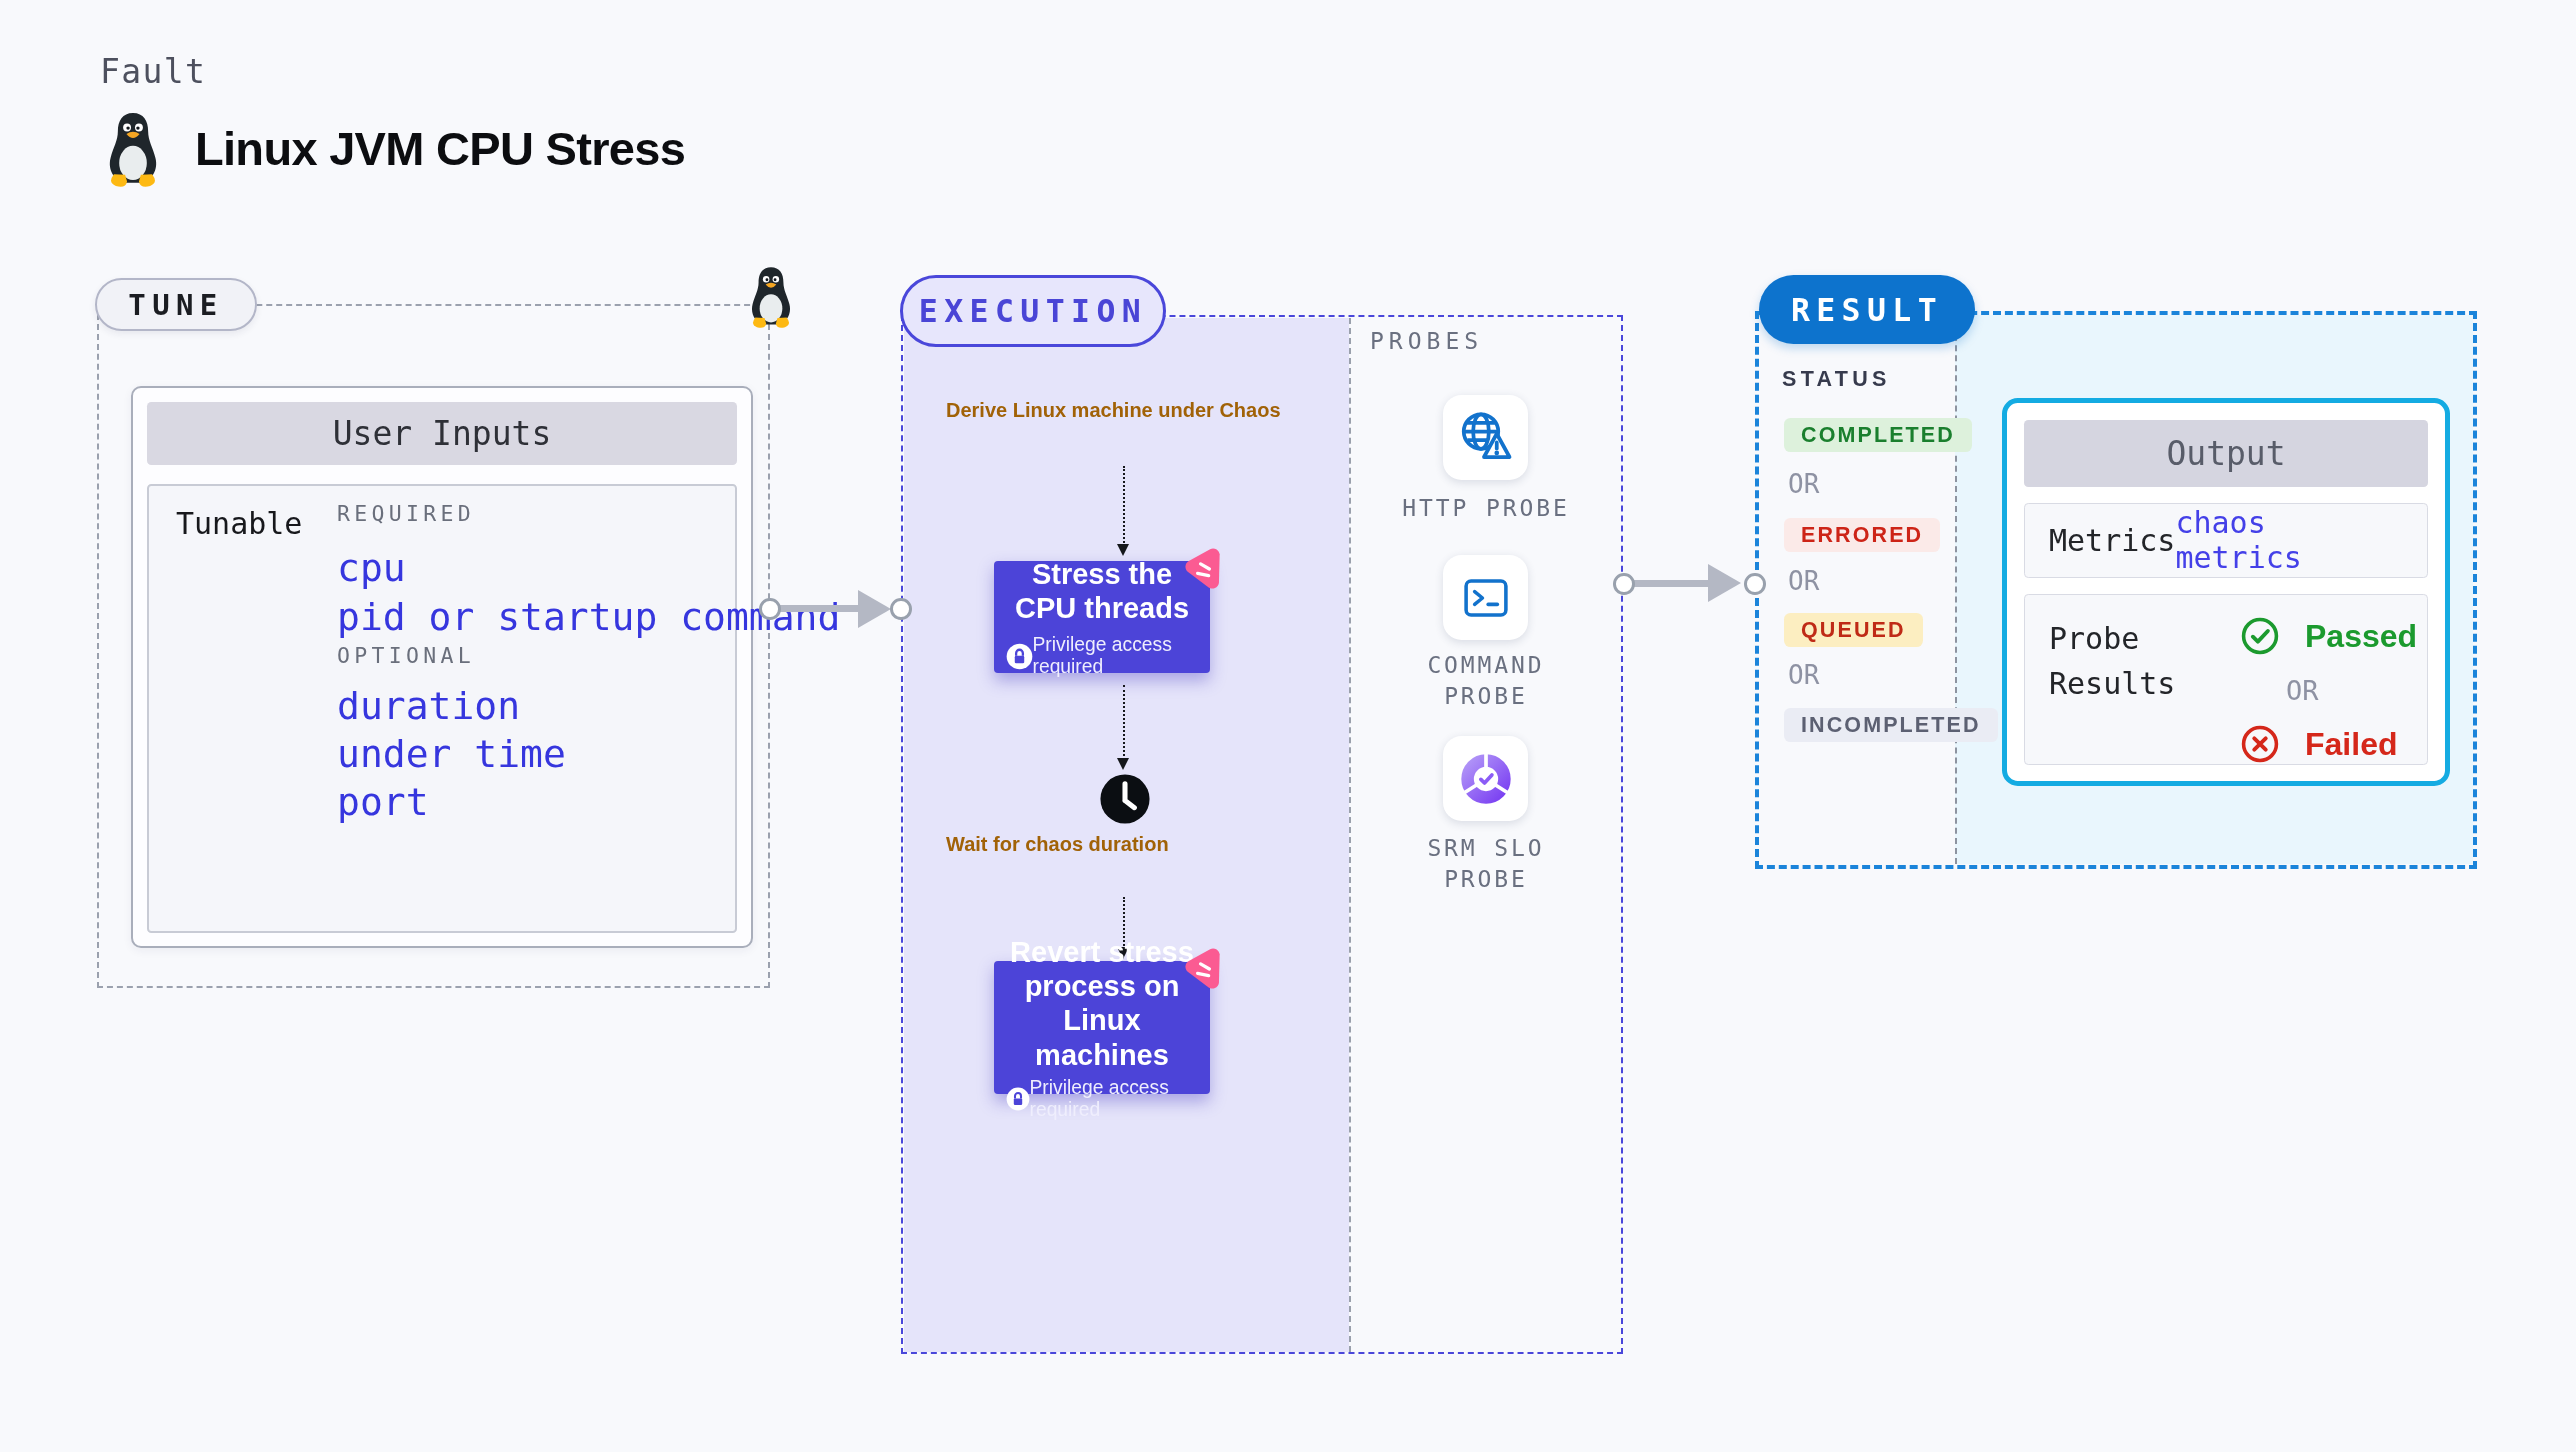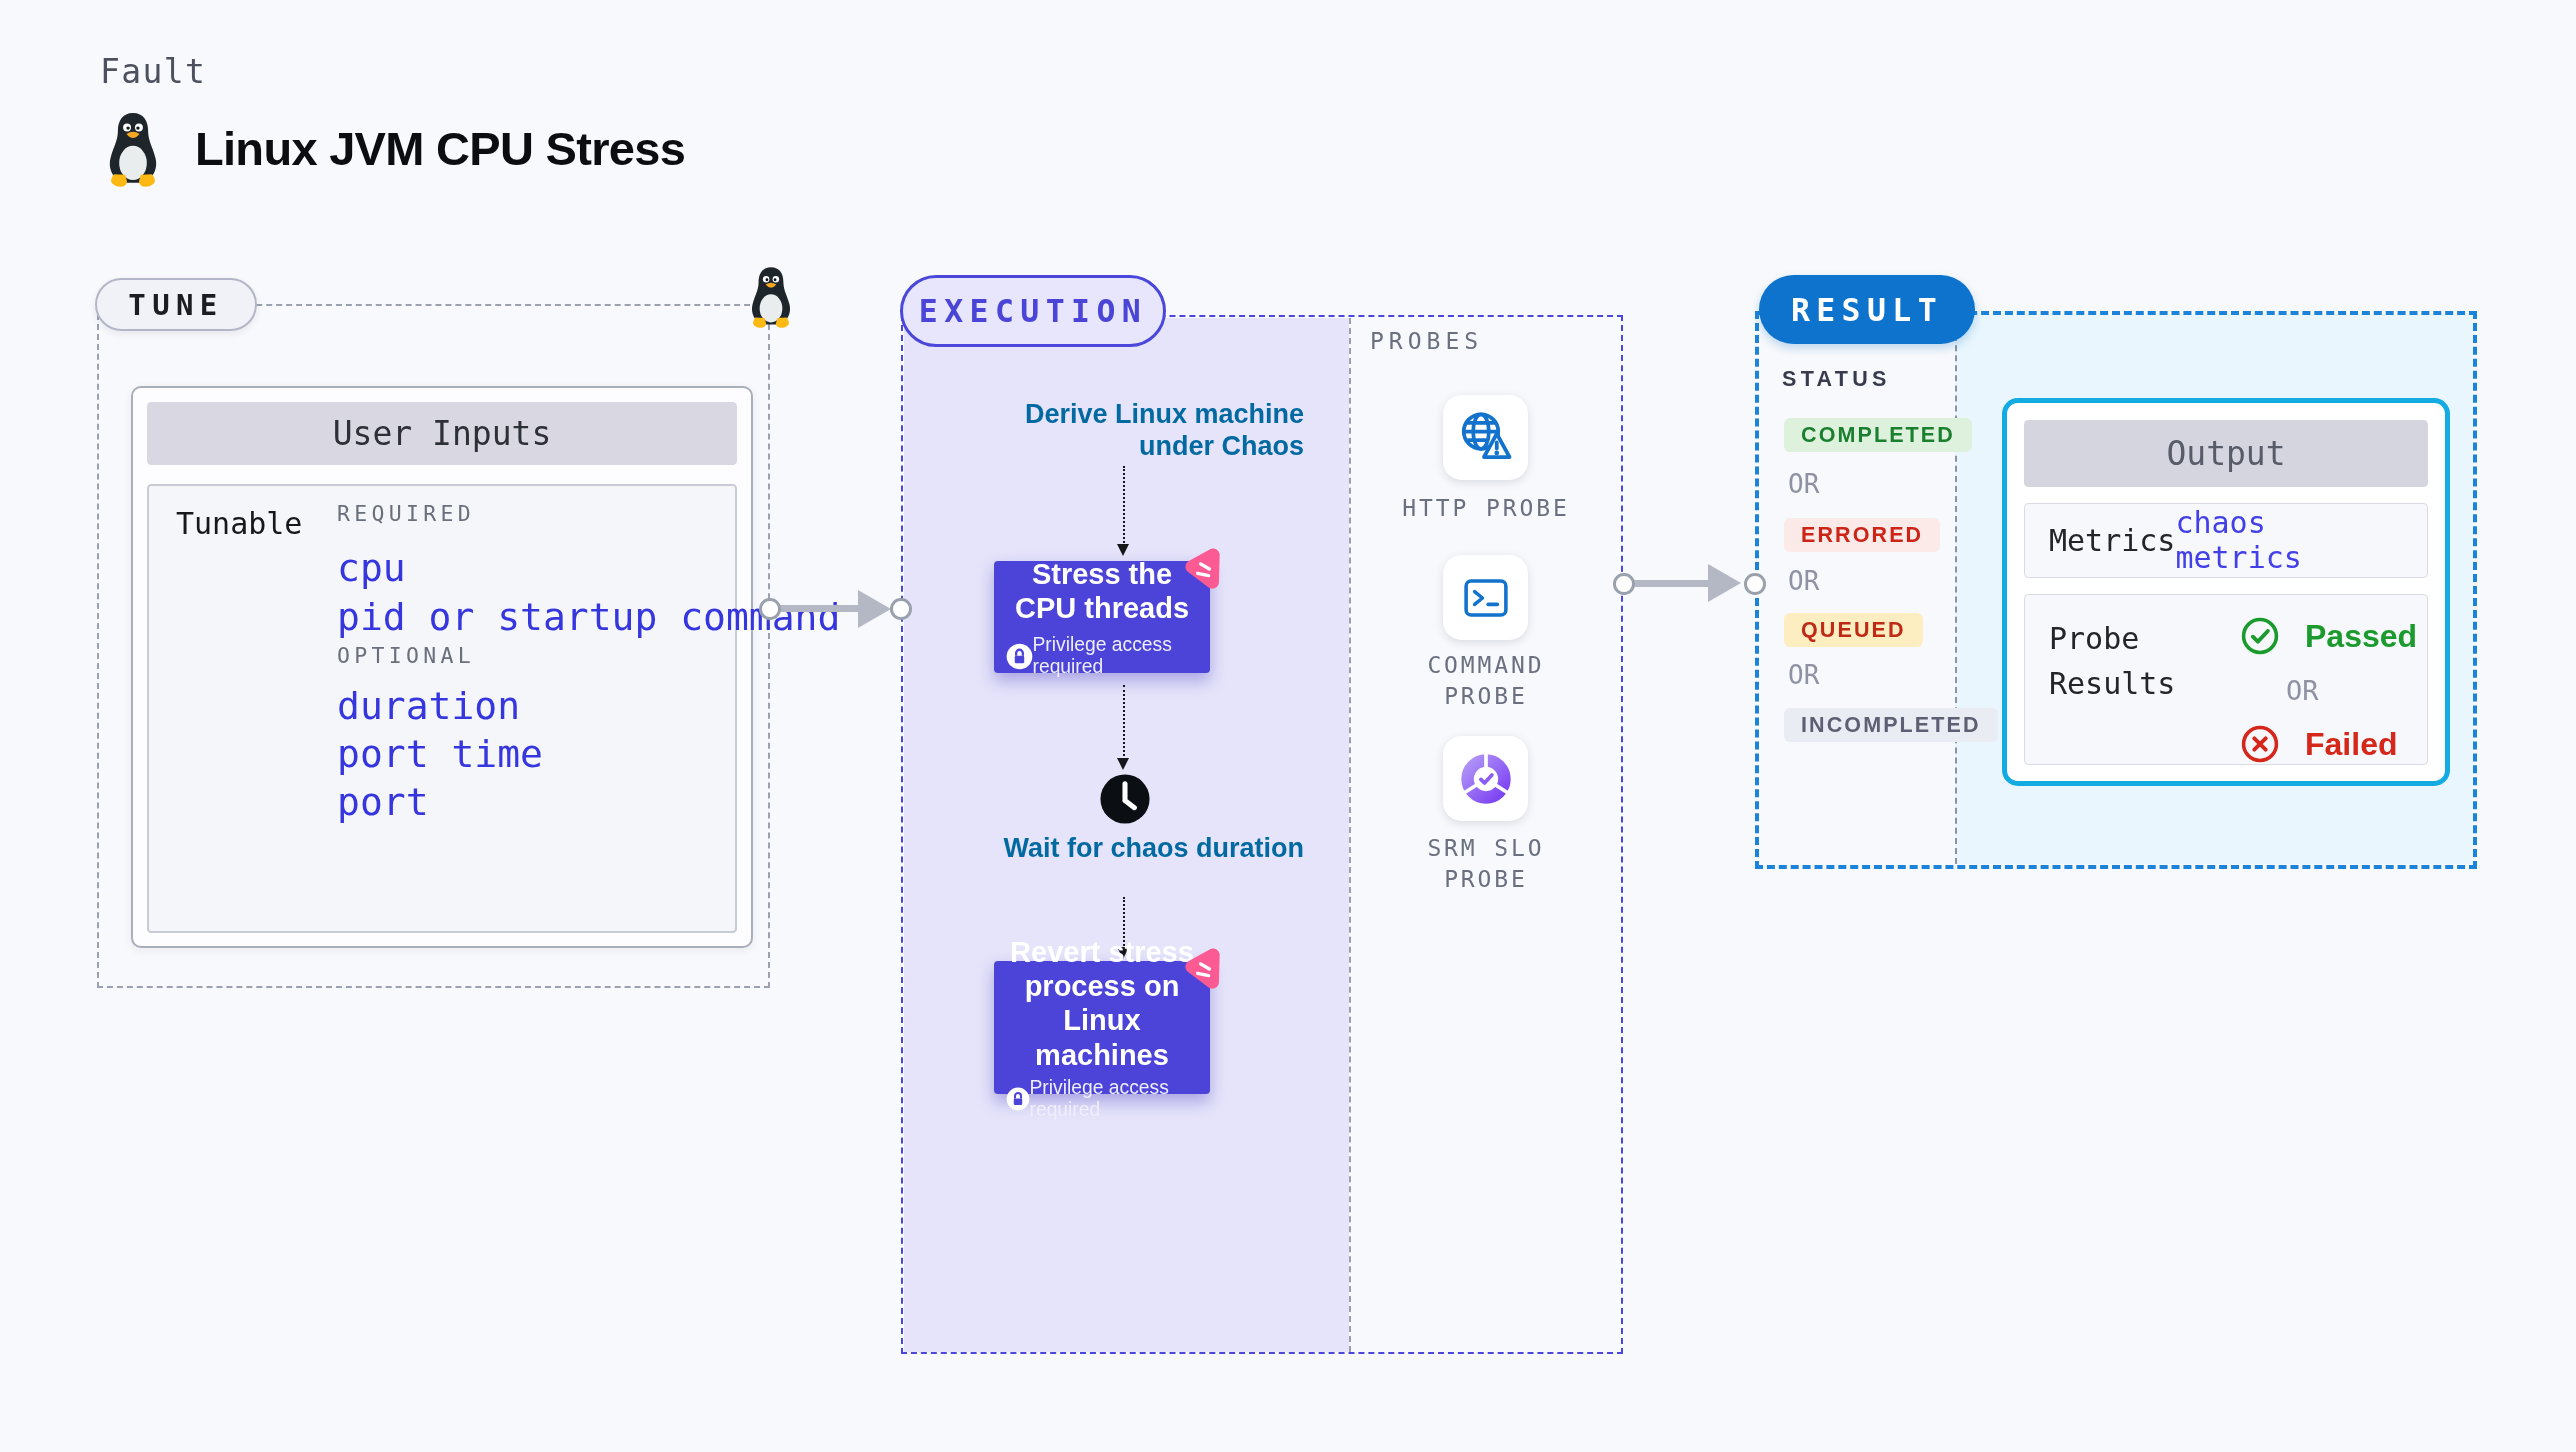--- a/index.html
+++ b/index.html
@@ -54,21 +54,21 @@
 
   
   .node { position:absolute; width:21.5px; height:21.5px; border-radius:50%;
           background:#fff; border:3.6px solid #99a1ad; z-index:7; }
   .flow-line { position:absolute; height:7.2px; background:#b4b8c4; z-index:6; }
   .flow-head { position:absolute; width:0; height:0; z-index:6;
                border-top:19.3px solid transparent; border-bottom:19.3px solid transparent;
                border-left:33px solid #b4b8c4; }
 
   
-  .step-text { font-weight:bold; font-size:27px; color:#0369a1; text-align:right;
+  .step-text { font-weight:bold; font-size:20px; color:#a16207; text-align:left;
                line-height:1.2; z-index:4; }
   .dotted-arrow { position:absolute; width:0; border-left:2.9px dotted #15171b; z-index:4; }
   .dotted-arrow::after { content:""; position:absolute; left:-7.9px; bottom:-10px;
                border-left:6.4px solid transparent; border-right:6.4px solid transparent;
                border-top:12px solid #15171b; }
   .chaos-btn { position:absolute; width:216px; background:#4c44d8; border-radius:4px; z-index:4;
                display:flex; flex-direction:column; align-items:center; justify-content:center;
                box-shadow:0 7.2px 15.8px rgba(60,50,190,.35); padding:14.3px 11.5px 13px; }
   .chaos-btn .btn-title { color:#fff; font-weight:bold; font-size:29px; line-height:1.18;
                text-align:center; max-width:239px; }
@@ -165,21 +165,21 @@
   <div class="abs user-card"></div>
   <div class="abs ui-header mono">User Inputs</div>
   <div class="abs ui-body"></div>
   <div class="abs ui-rowlabel mono">Tunable</div>
 
   <div class="abs ui-group mono" style="left:337px;top:501px">REQUIRED</div>
   <div class="abs ui-link mono" style="left:337px;top:546px">cpu</div>
   <div class="abs ui-link mono" style="left:337px;top:595px">pid or startup command</div>
   <div class="abs ui-group mono" style="left:337px;top:643px">OPTIONAL</div>
   <div class="abs ui-link mono" style="left:337px;top:684px">duration</div>
-  <div class="abs ui-link mono" style="left:337px;top:732px">port time</div>
+  <div class="abs ui-link mono" style="left:337px;top:732px">under time</div>
   <div class="abs ui-link mono" style="left:337px;top:780px">port</div>
 
   <div class="node" style="left:759px;top:598px"></div>
   <div class="flow-line" style="left:775px;top:605px;width:86px"></div>
   <div class="flow-head" style="left:858px;top:590px"></div>
   <div class="node" style="left:890px;top:598px"></div>
 
   <div class="abs exec-fill"></div>
   <div class="abs exec-divider"></div>
   <div class="abs exec-box"></div>

